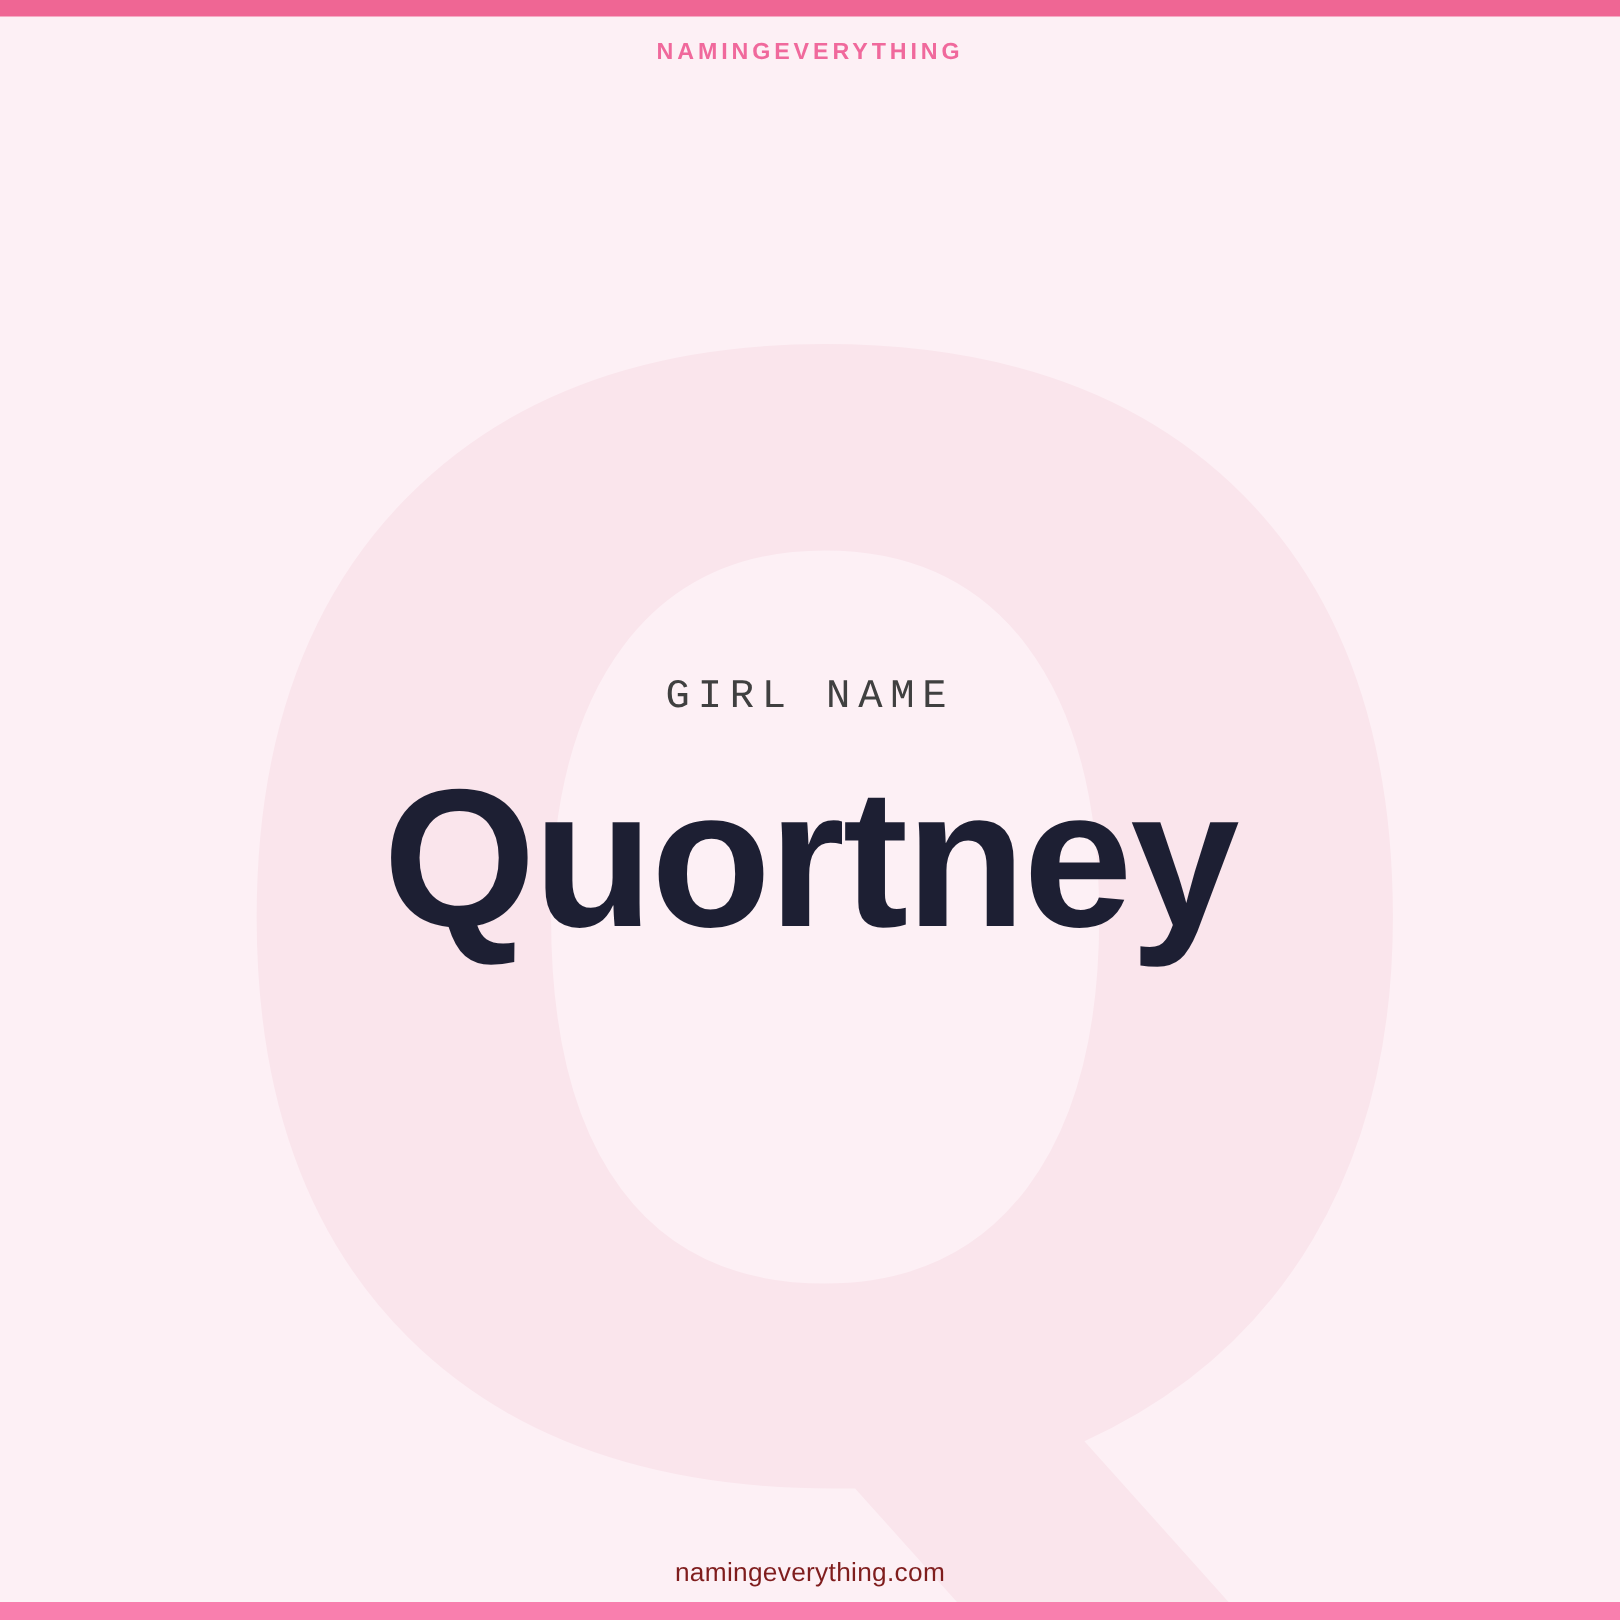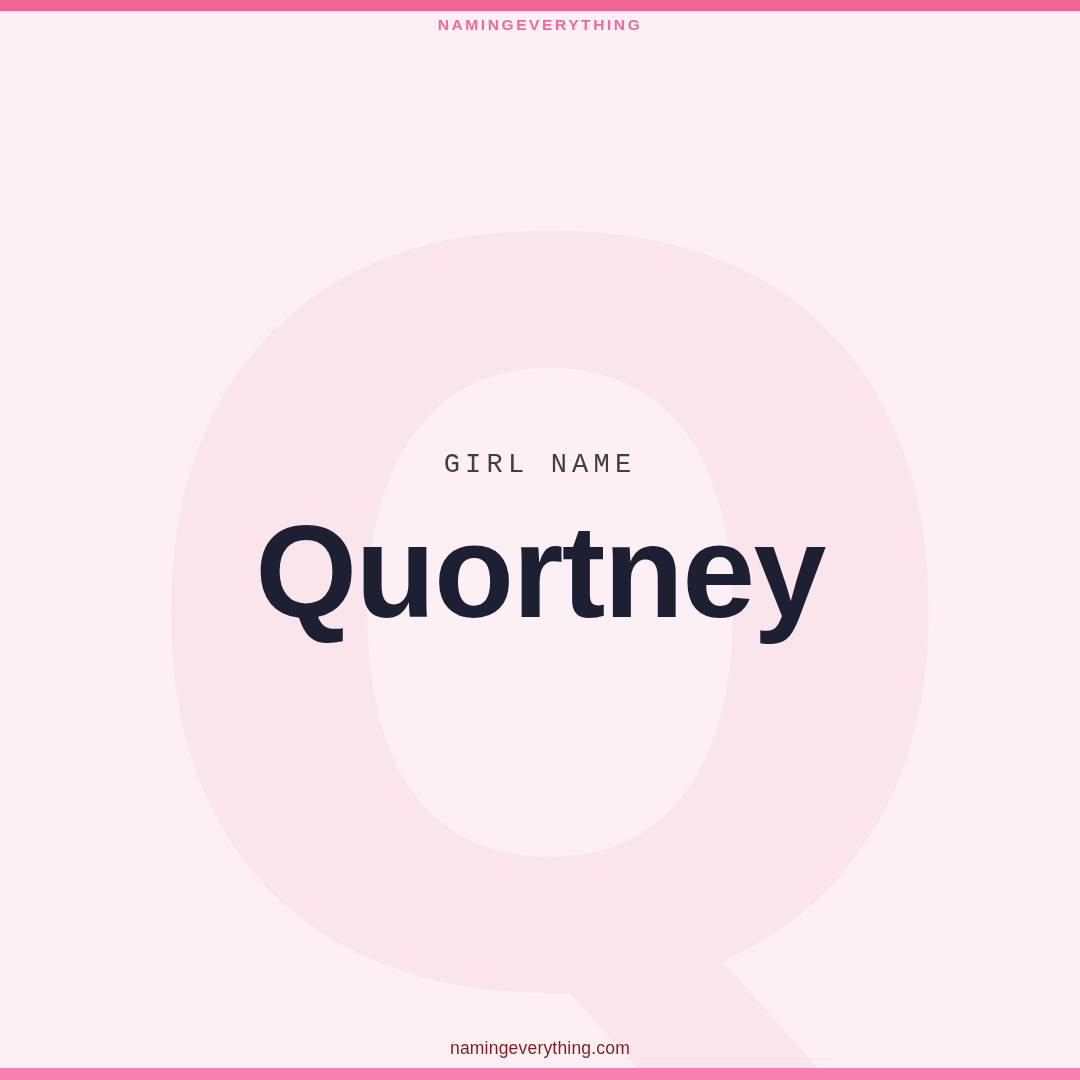--- a/index.html
+++ b/index.html
@@ -66,21 +66,21 @@
     user-select: none;
     white-space: nowrap;
   }
 
   
   .brand {
     position: absolute;
     top: 0;
     left: 0;
     width: 100%;
-    padding-top: 16px;
+    padding-top: 26px;
     text-align: center;
     z-index: 3;
   }
   .brand-text {
     font-size: 15.5px;
     font-weight: bold;
     letter-spacing: 2.6px;
     color: #f0699c;
     display: inline-block;
   }

